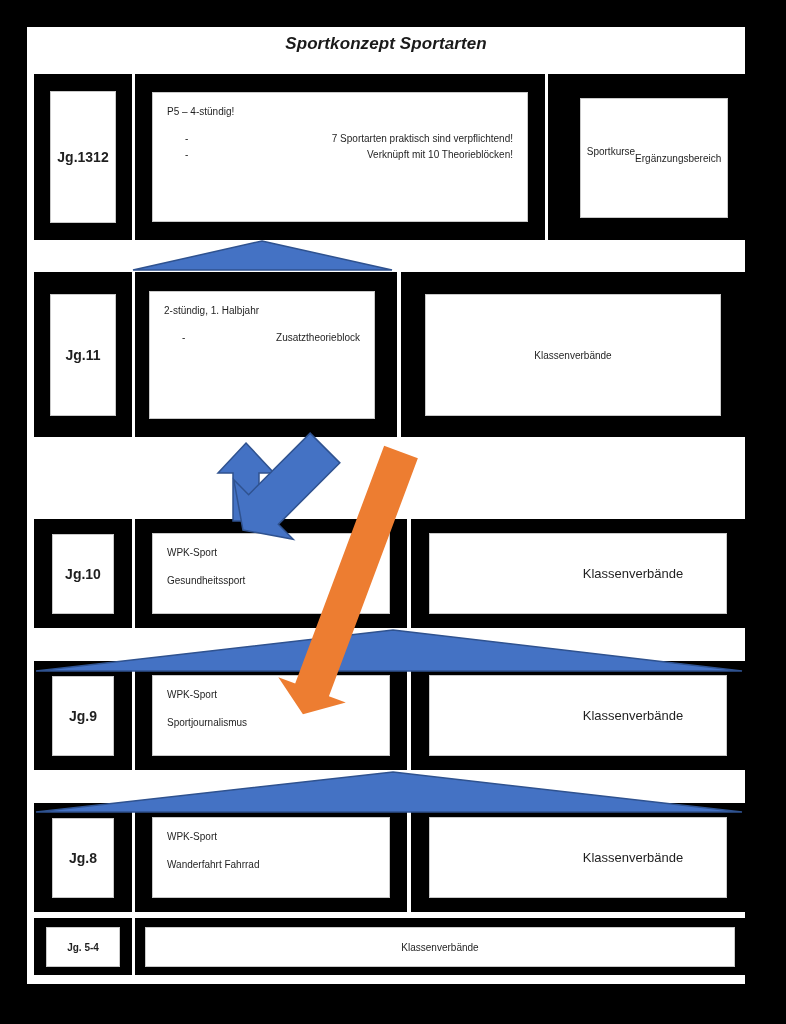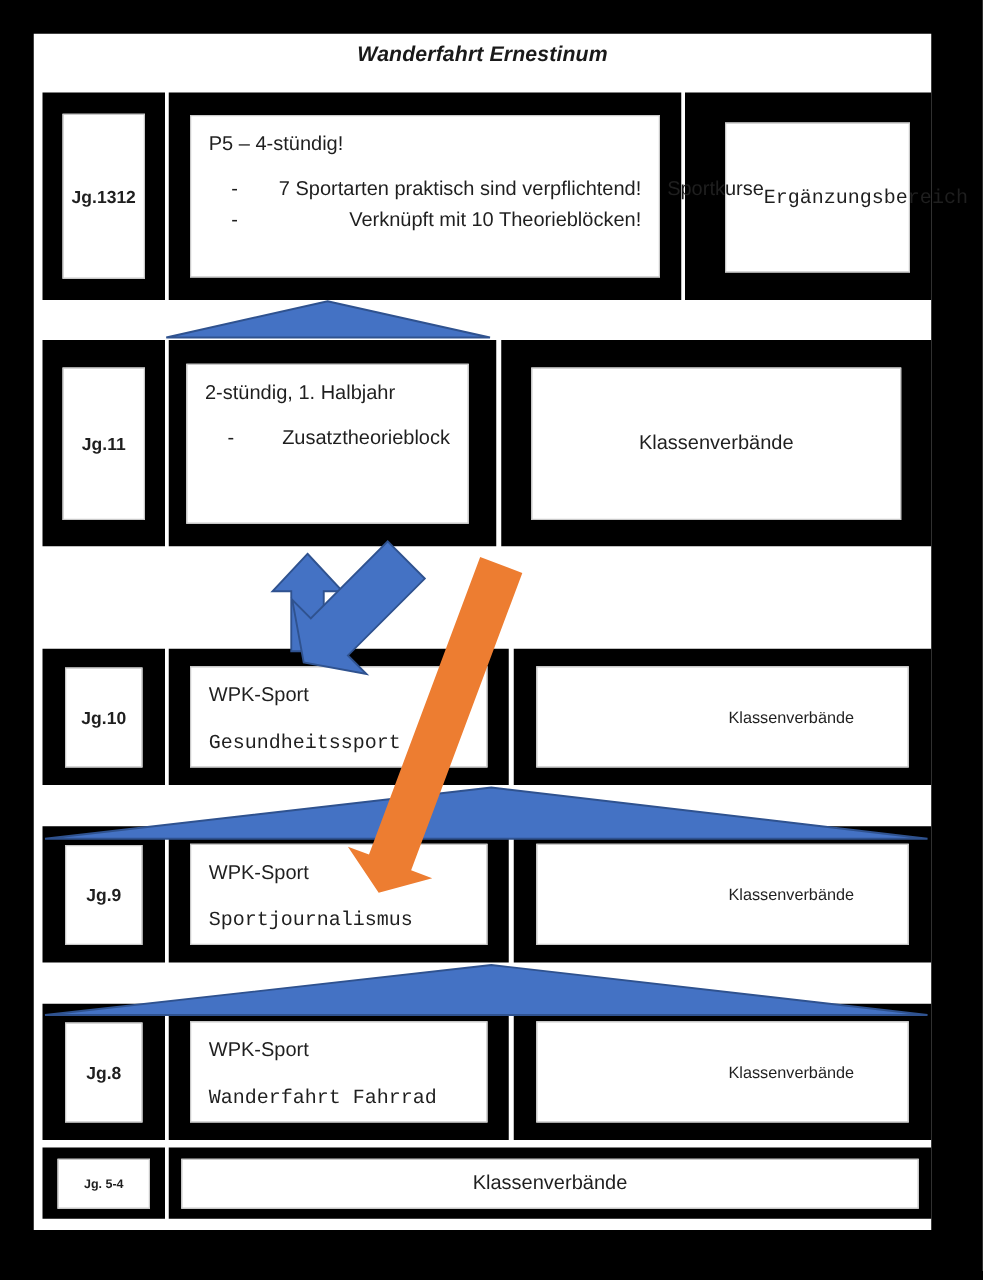--- a/index.html
+++ b/index.html
@@ -45,21 +45,21 @@
   
   .band {
     position: absolute;
     background: #000000;
   }
   .inner-box {
     position: absolute;
     background: #ffffff;
     border: 1px solid #c9c9c9;
     box-sizing: border-box;
-    font-size: 16px;
+    font-size: 10px;
     color: #1f1f1f;
     line-height: 1.5;
   }
   .center-box {
     display: flex;
     flex-direction: row;
     align-items: center;
     justify-content: center;
   }
   .grade-box {
@@ -89,21 +89,21 @@
   .pad-box ul li::before {
     content: "-";
     position: absolute;
     left: 18px;
     top: 0;
   }
 
   .row-label {
     margin: 0 0 13px 0;
   }
-  .row-label:last-child { margin-bottom: 0; font-family: Liberation Mono, monospace; }
+  .row-label:last-child { margin-bottom: 0; }
 
   
   .kv-right {
     display: flex;
     align-items: center;
     justify-content: center;
     padding-left: 110px;
     box-sizing: border-box;
     font-size: 13px;
   }
@@ -115,21 +115,21 @@
     width: 786px; height: 1024px;
     pointer-events: none;
   }
 </style>
 </head>
 <body>
 
 <div id="slide-frame">
   <div id="slide-panel">
 
-    <div id="diagram-title">Wanderfahrt Ernestinum</div>
+    <div id="diagram-title">Sportkonzept Sportarten</div>
 
     <div class="band" style="left:7px; top:47px; width:98px; height:166px;">
       <div class="inner-box center-box grade-box" style="left:16px; top:17px; width:66px; height:132px;">
         <div class="grade-line">Jg.</div>
         <div class="grade-line">13</div>
         <div class="grade-line">12</div>
       </div>
     </div>
 
     <div class="band" style="left:108px; top:47px; width:410px; height:166px;">

